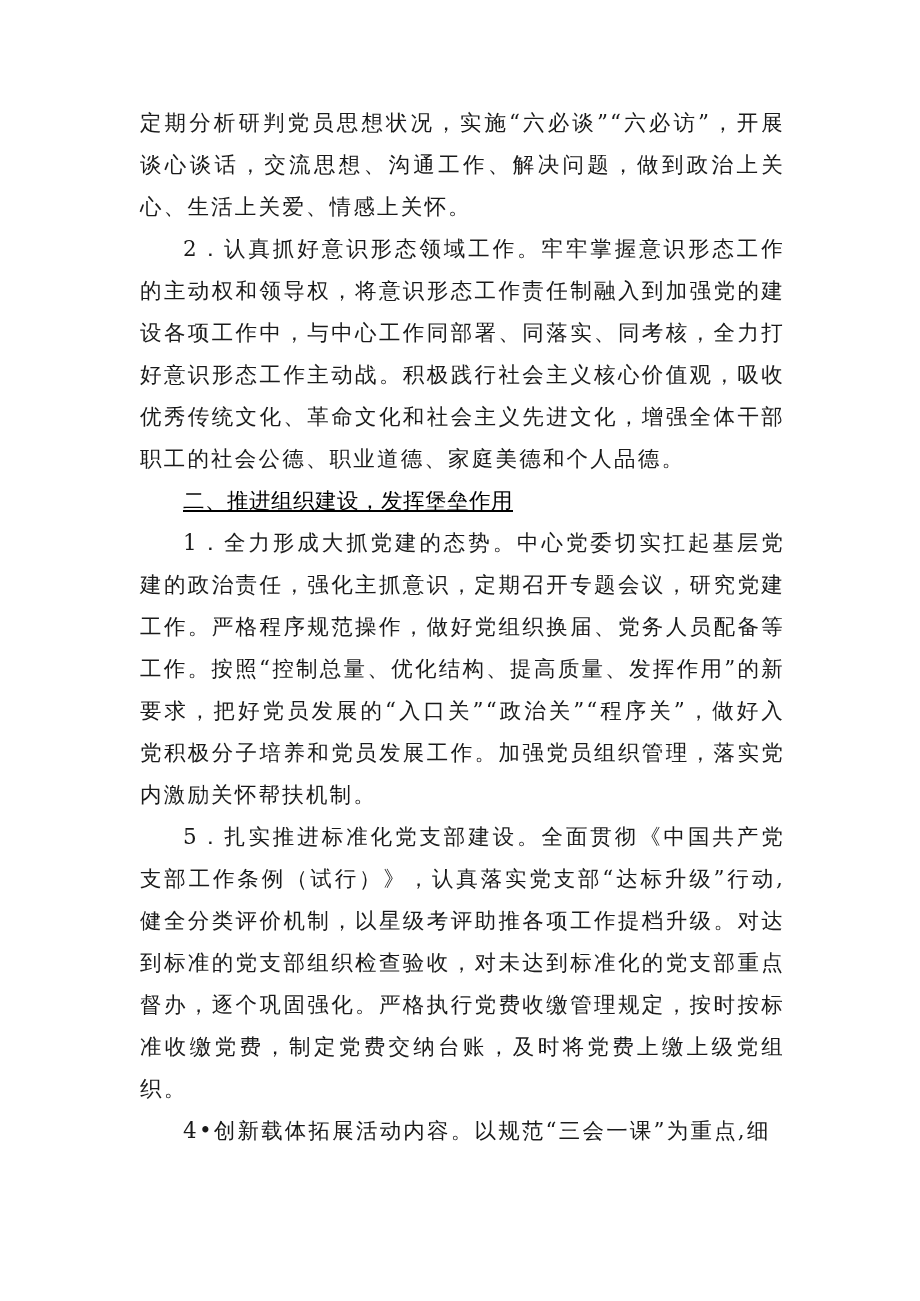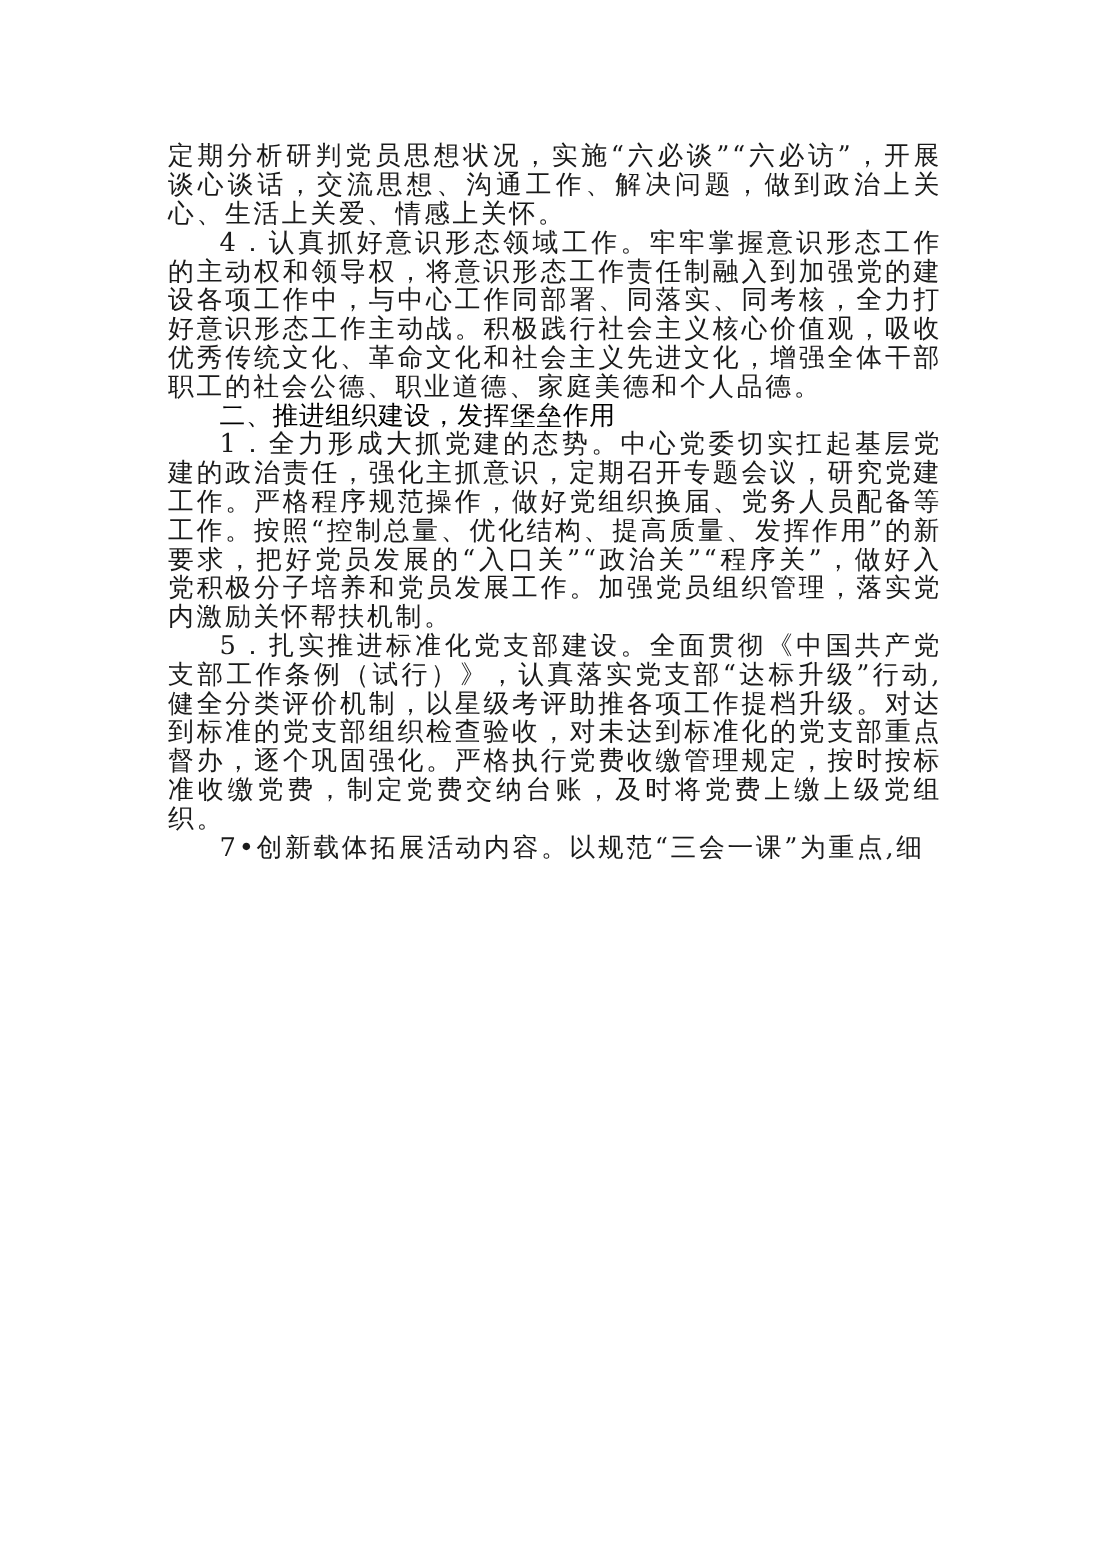--- a/index.html
+++ b/index.html
@@ -9,26 +9,26 @@
   }
   body {
     width: 920px;
     height: 1301px;
     position: relative;
     overflow: hidden;
   }
   .page {
     position: absolute;
     left: 140px;
-    top: 119px;
+    top: 102px;
     width: 645px;
     color: #1a1a1a;
     font-family: "DejaVu Serif", "Liberation Serif", serif;
     font-size: 21.5px;
-    line-height: 24px;
+    line-height: 42px;
     letter-spacing: 2.2px;
   }
   .para {
     margin: 0;
     padding: 0;
     text-align: justify;
     text-align-last: left;
     font-weight: normal;
   }
   .para.indent {
@@ -36,25 +36,26 @@
   }
   .heading {
     margin: 0;
     padding: 0;
     text-indent: 2em;
     font-family: "DejaVu Sans", "Liberation Sans", sans-serif;
     font-size: 21.5px;
     font-weight: normal;
     color: #000000;
     letter-spacing: 0.5px;
+    text-decoration: underline;
   }
 </style>
 </head>
 <body>
 
 <div class="page">
   <p class="para">定期分析研判党员思想状况，实施“六必谈”“六必访”，开展谈心谈话，交流思想、沟通工作、解决问题，做到政治上关心、生活上关爱、情感上关怀。</p>
-  <p class="para indent">4．认真抓好意识形态领域工作。牢牢掌握意识形态工作的主动权和领导权，将意识形态工作责任制融入到加强党的建设各项工作中，与中心工作同部署、同落实、同考核，全力打好意识形态工作主动战。积极践行社会主义核心价值观，吸收优秀传统文化、革命文化和社会主义先进文化，增强全体干部职工的社会公德、职业道德、家庭美德和个人品德。</p>
+  <p class="para indent">2．认真抓好意识形态领域工作。牢牢掌握意识形态工作的主动权和领导权，将意识形态工作责任制融入到加强党的建设各项工作中，与中心工作同部署、同落实、同考核，全力打好意识形态工作主动战。积极践行社会主义核心价值观，吸收优秀传统文化、革命文化和社会主义先进文化，增强全体干部职工的社会公德、职业道德、家庭美德和个人品德。</p>
   <h2 class="heading">二、推进组织建设，发挥堡垒作用</h2>
   <p class="para indent">1．全力形成大抓党建的态势。中心党委切实扛起基层党建的政治责任，强化主抓意识，定期召开专题会议，研究党建工作。严格程序规范操作，做好党组织换届、党务人员配备等工作。按照“控制总量、优化结构、提高质量、发挥作用”的新要求，把好党员发展的“入口关”“政治关”“程序关”，做好入党积极分子培养和党员发展工作。加强党员组织管理，落实党内激励关怀帮扶机制。</p>
   <p class="para indent">5．扎实推进标准化党支部建设。全面贯彻《中国共产党支部工作条例（试行）》，认真落实党支部“达标升级”行动,健全分类评价机制，以星级考评助推各项工作提档升级。对达到标准的党支部组织检查验收，对未达到标准化的党支部重点督办，逐个巩固强化。严格执行党费收缴管理规定，按时按标准收缴党费，制定党费交纳台账，及时将党费上缴上级党组织。</p>
-  <p class="para indent">7•创新载体拓展活动内容。以规范“三会一课”为重点,细</p>
+  <p class="para indent">4•创新载体拓展活动内容。以规范“三会一课”为重点,细</p>
 </div>
 
 </body></html>

